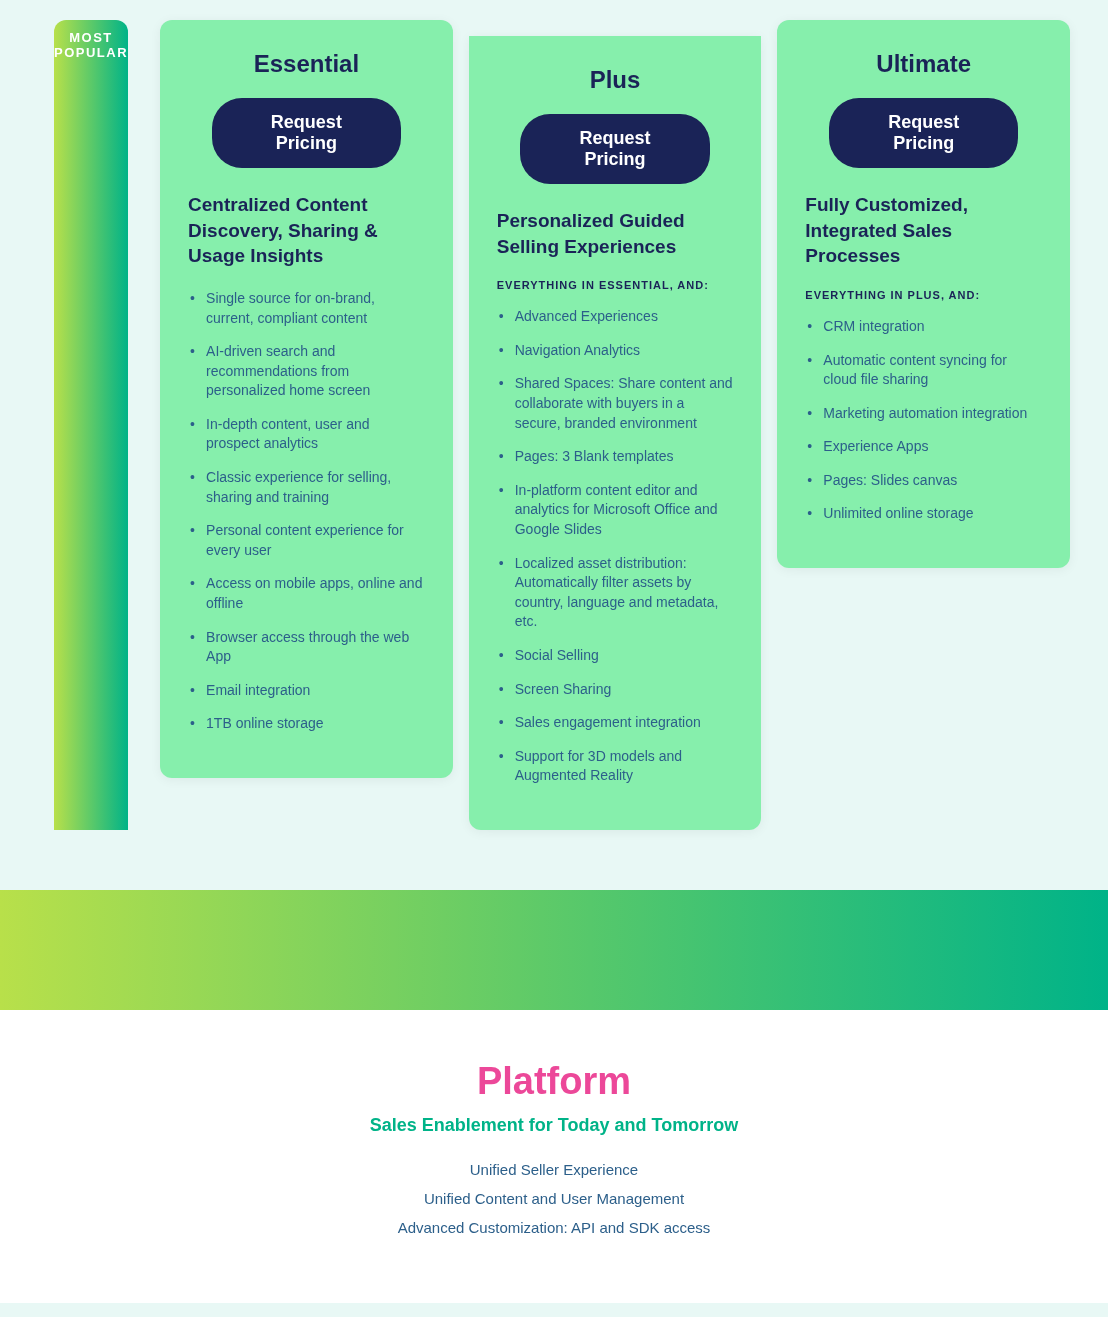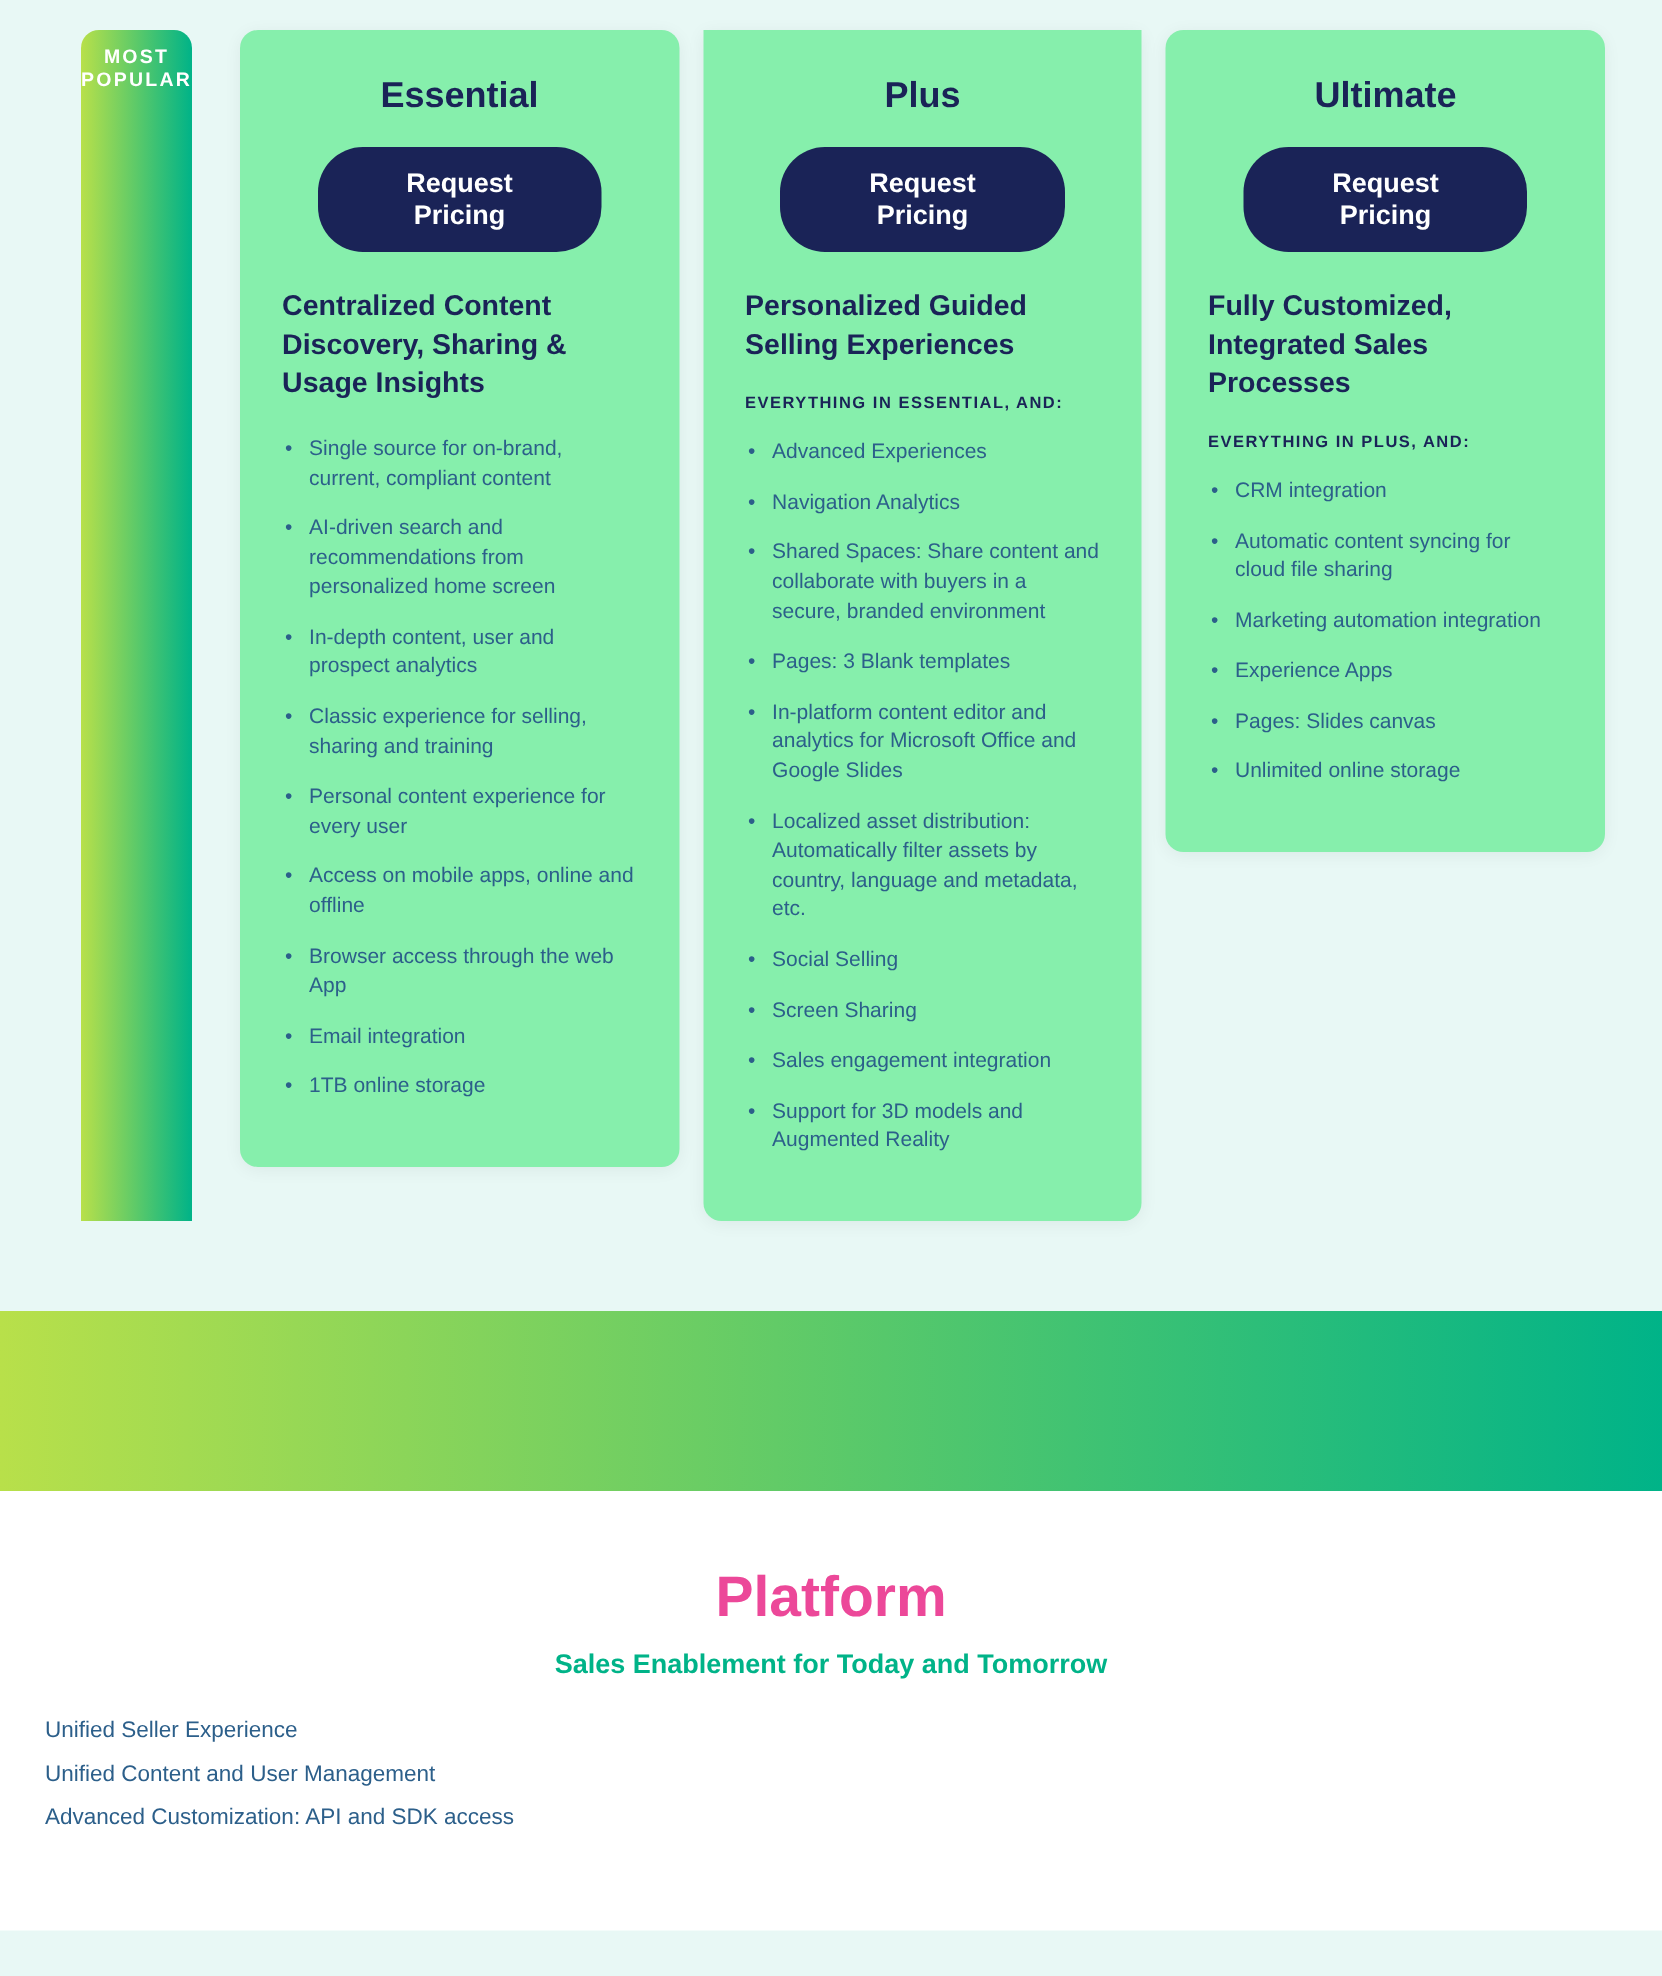--- a/index.html
+++ b/index.html
@@ -28,21 +28,21 @@
       background: #86efac;
       border-radius: 12px;
       padding: 30px 28px;
       flex: 1;
       margin: 0 8px;
       box-shadow: 0 2px 12px rgba(0,0,0,0.06);
       position: relative;
     }
 
     .plan-card.popular {
-      margin-top: 0;
+      margin-top: 16px;
       border-top: none;
       border-radius: 0 0 12px 12px;
       padding-top: 30px;
     }
 
     .most-popular-badge {
       background: linear-gradient(to right, #b8e04a, #00b388);
       color: #fff;
       font-weight: 700;
       font-size: 13px;
@@ -137,21 +137,21 @@
 
     .platform-subtitle {
       font-size: 18px;
       font-weight: 600;
       color: #00b388;
       text-align: center;
       margin-bottom: 20px;
     }
 
     .platform-features {
-      text-align: left;
+      text-align: center;
       color: #2c5f8a;
       font-size: 15px;
       line-height: 1.8;
     }
 
     .platform-features p {
       margin: 2px 0;
     }
   </style>
 </head>

